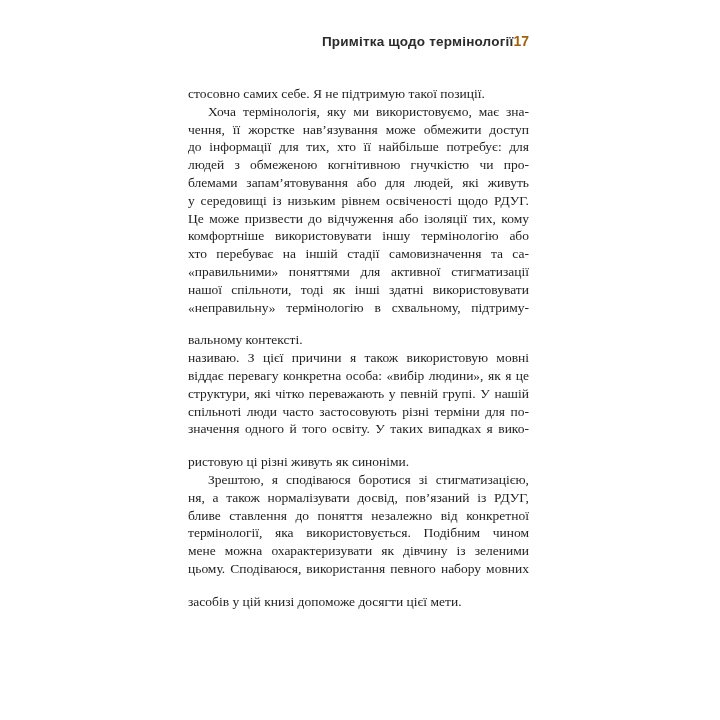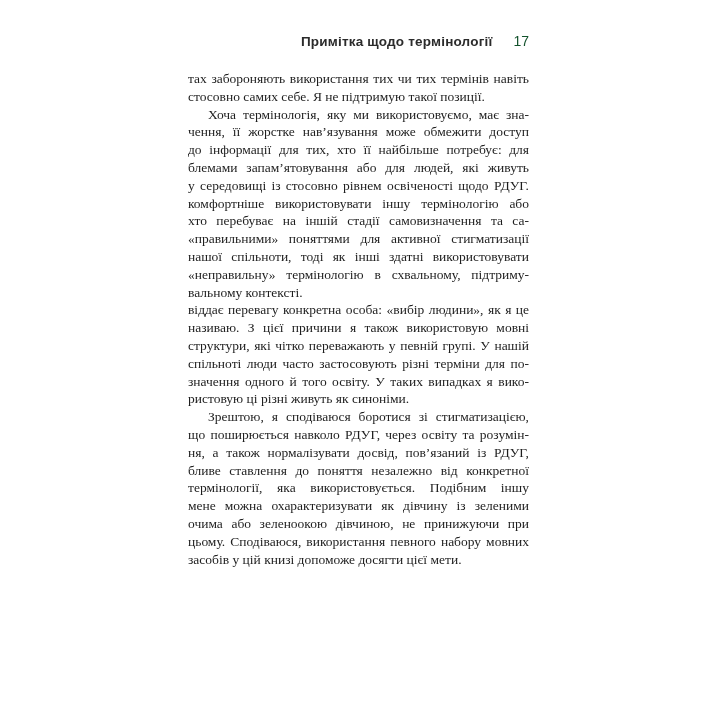--- a/index.html
+++ b/index.html
@@ -25,87 +25,86 @@
     font-family: "Liberation Sans", sans-serif;
   }
   .chapter-title {
     font-size: 13.5px;
     font-weight: 700;
     letter-spacing: 0.2px;
     color: #2b2b2b;
   }
   .page-number {
     font-size: 14px;
-    font-weight: 400;
-    color: #14532d;
-    margin-left: 21px;
+    font-weight: 700;
+    color: #a16207;
   }
   .page-body {
     position: absolute;
     top: 70px;
     left: 188px;
     width: 341px;
     font-family: "Liberation Serif", serif;
     font-size: 13.5px;
     line-height: 17.8px;
     color: #1e1e1e;
   }
   .paragraph {
     margin: 0;
   }
   .line {
     text-align: justify;
     text-align-last: justify;
   }
   .line.last {
     text-align-last: left;
+    margin-top: 15px;
   }
   .line.indent {
     text-indent: 20px;
   }
 </style>
 </head>
 <body>
 
 <div class="page">
   <div class="running-header">
     <span class="chapter-title">Примітка щодо термінології</span>
     <span class="page-number">17</span>
   </div>
   <div class="page-body">
       <div class="paragraph">
-        <div class="line">тах забороняють використання тих чи тих термінів навіть</div>
         <div class="line last">стосовно самих себе. Я не підтримую такої позиції.</div>
       </div>
       <div class="paragraph">
         <div class="line indent">Хоча термінологія, яку ми використовуємо, має зна-</div>
         <div class="line">чення, її жорстке нав’язування може обмежити доступ</div>
         <div class="line">до інформації для тих, хто її найбільше потребує: для</div>
+        <div class="line">людей з обмеженою когнітивною гнучкістю чи про-</div>
         <div class="line">блемами запам’ятовування або для людей, які живуть</div>
-        <div class="line">у середовищі із стосовно рівнем освіченості щодо РДУГ.</div>
+        <div class="line">у середовищі із низьким рівнем освіченості щодо РДУГ.</div>
+        <div class="line">Це може призвести до відчуження або ізоляції тих, кому</div>
         <div class="line">комфортніше використовувати іншу термінологію або</div>
         <div class="line">хто перебуває на іншій стадії самовизначення та са-</div>
         <div class="line">«правильними» поняттями для активної стигматизації</div>
         <div class="line">нашої спільноти, тоді як інші здатні використовувати</div>
         <div class="line">«неправильну» термінологію в схвальному, підтриму-</div>
         <div class="line last">вальному контексті.</div>
       </div>
       <div class="paragraph">
+        <div class="line">називаю. З цієї причини я також використовую мовні</div>
         <div class="line">віддає перевагу конкретна особа: «вибір людини», як я це</div>
-        <div class="line">називаю. З цієї причини я також використовую мовні</div>
         <div class="line">структури, які чітко переважають у певній групі. У нашій</div>
         <div class="line">спільноті люди часто застосовують різні терміни для по-</div>
         <div class="line">значення одного й того освіту. У таких випадках я вико-</div>
         <div class="line last">ристовую ці різні живуть як синоніми.</div>
       </div>
       <div class="paragraph">
         <div class="line indent">Зрештою, я сподіваюся боротися зі стигматизацією,</div>
-        <div class="line">що поширюється навколо РДУГ, через освіту та розумін-</div>
         <div class="line">ня, а також нормалізувати досвід, пов’язаний із РДУГ,</div>
         <div class="line">бливе ставлення до поняття незалежно від конкретної</div>
-        <div class="line">термінології, яка використовується. Подібним іншу</div>
+        <div class="line">термінології, яка використовується. Подібним чином</div>
         <div class="line">мене можна охарактеризувати як дівчину із зеленими</div>
-        <div class="line">очима або зеленоокою дівчиною, не принижуючи при</div>
         <div class="line">цьому. Сподіваюся, використання певного набору мовних</div>
         <div class="line last">засобів у цій книзі допоможе досягти цієї мети.</div>
       </div>
     </div>
 </div>
 
 </body></html>

